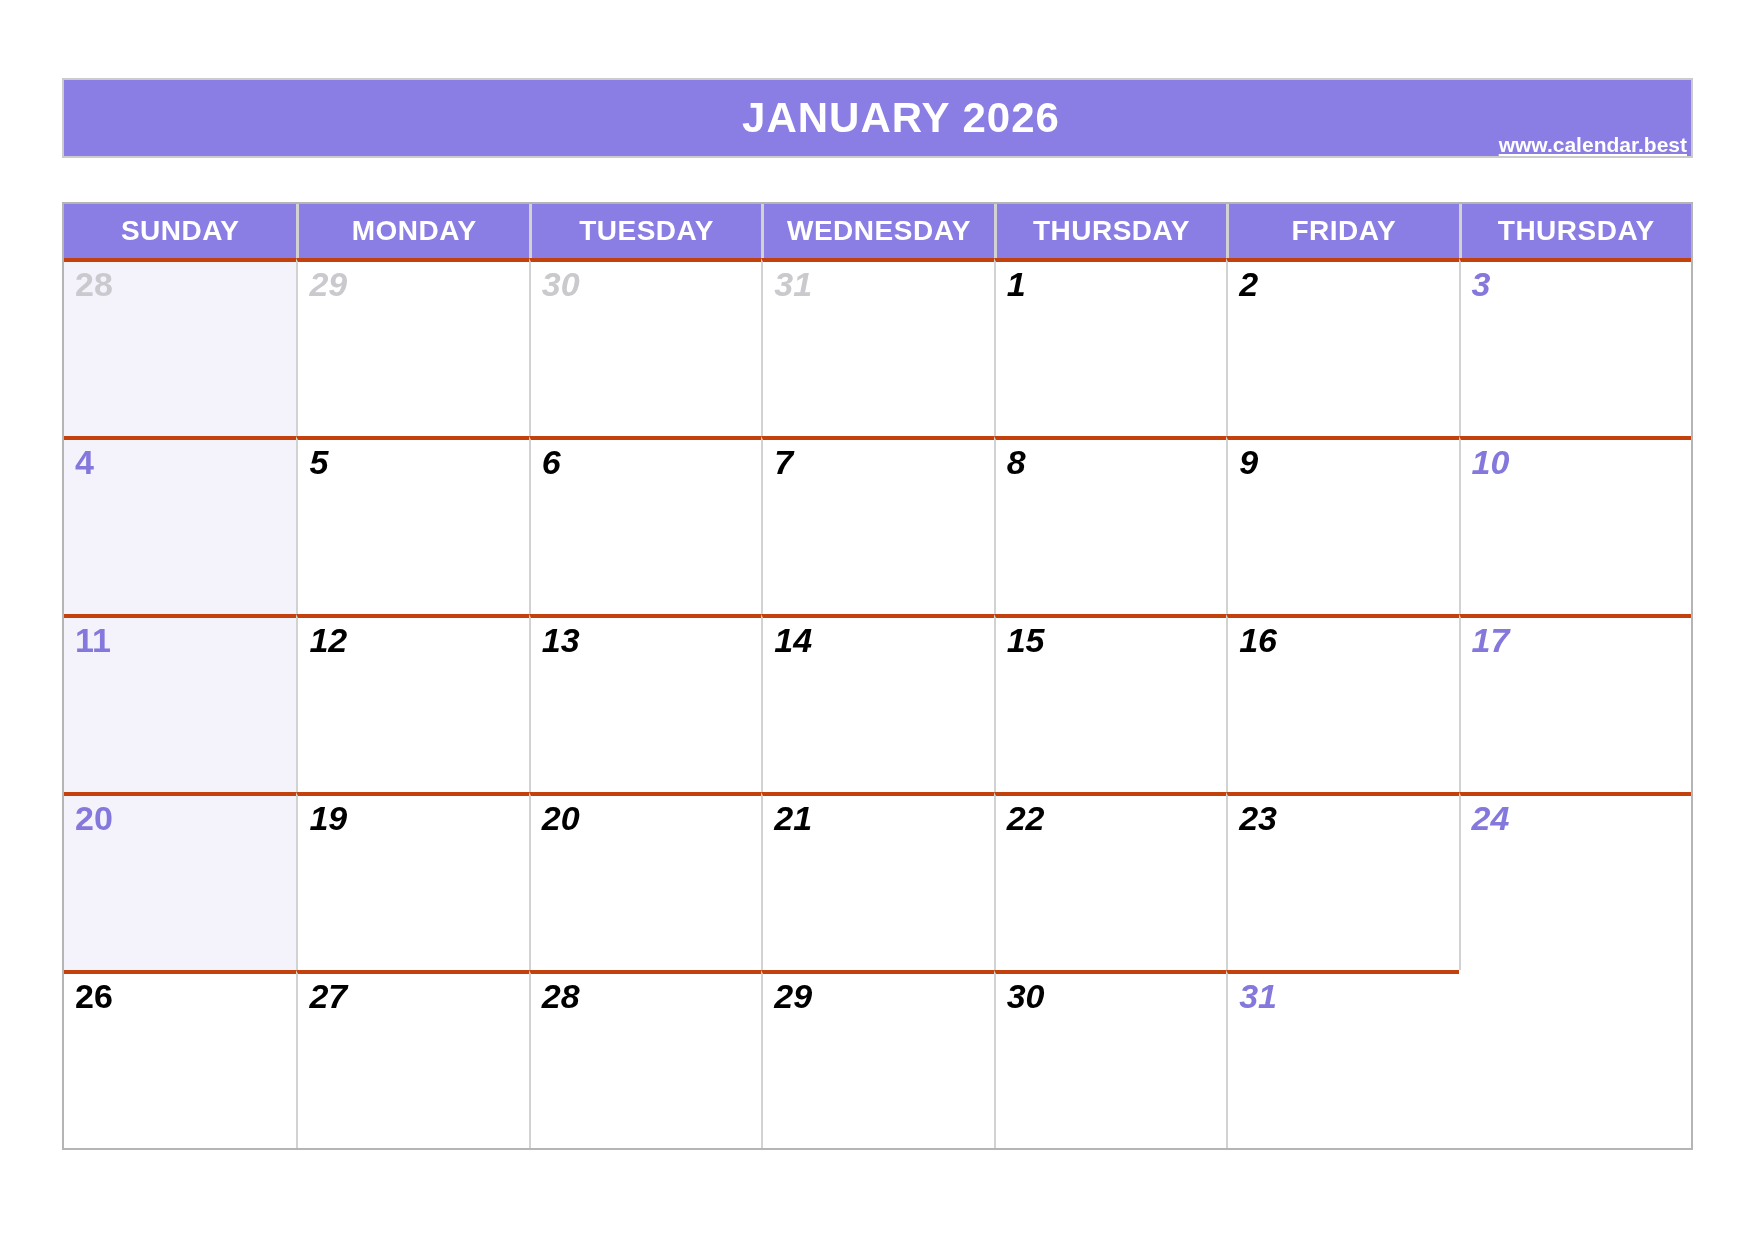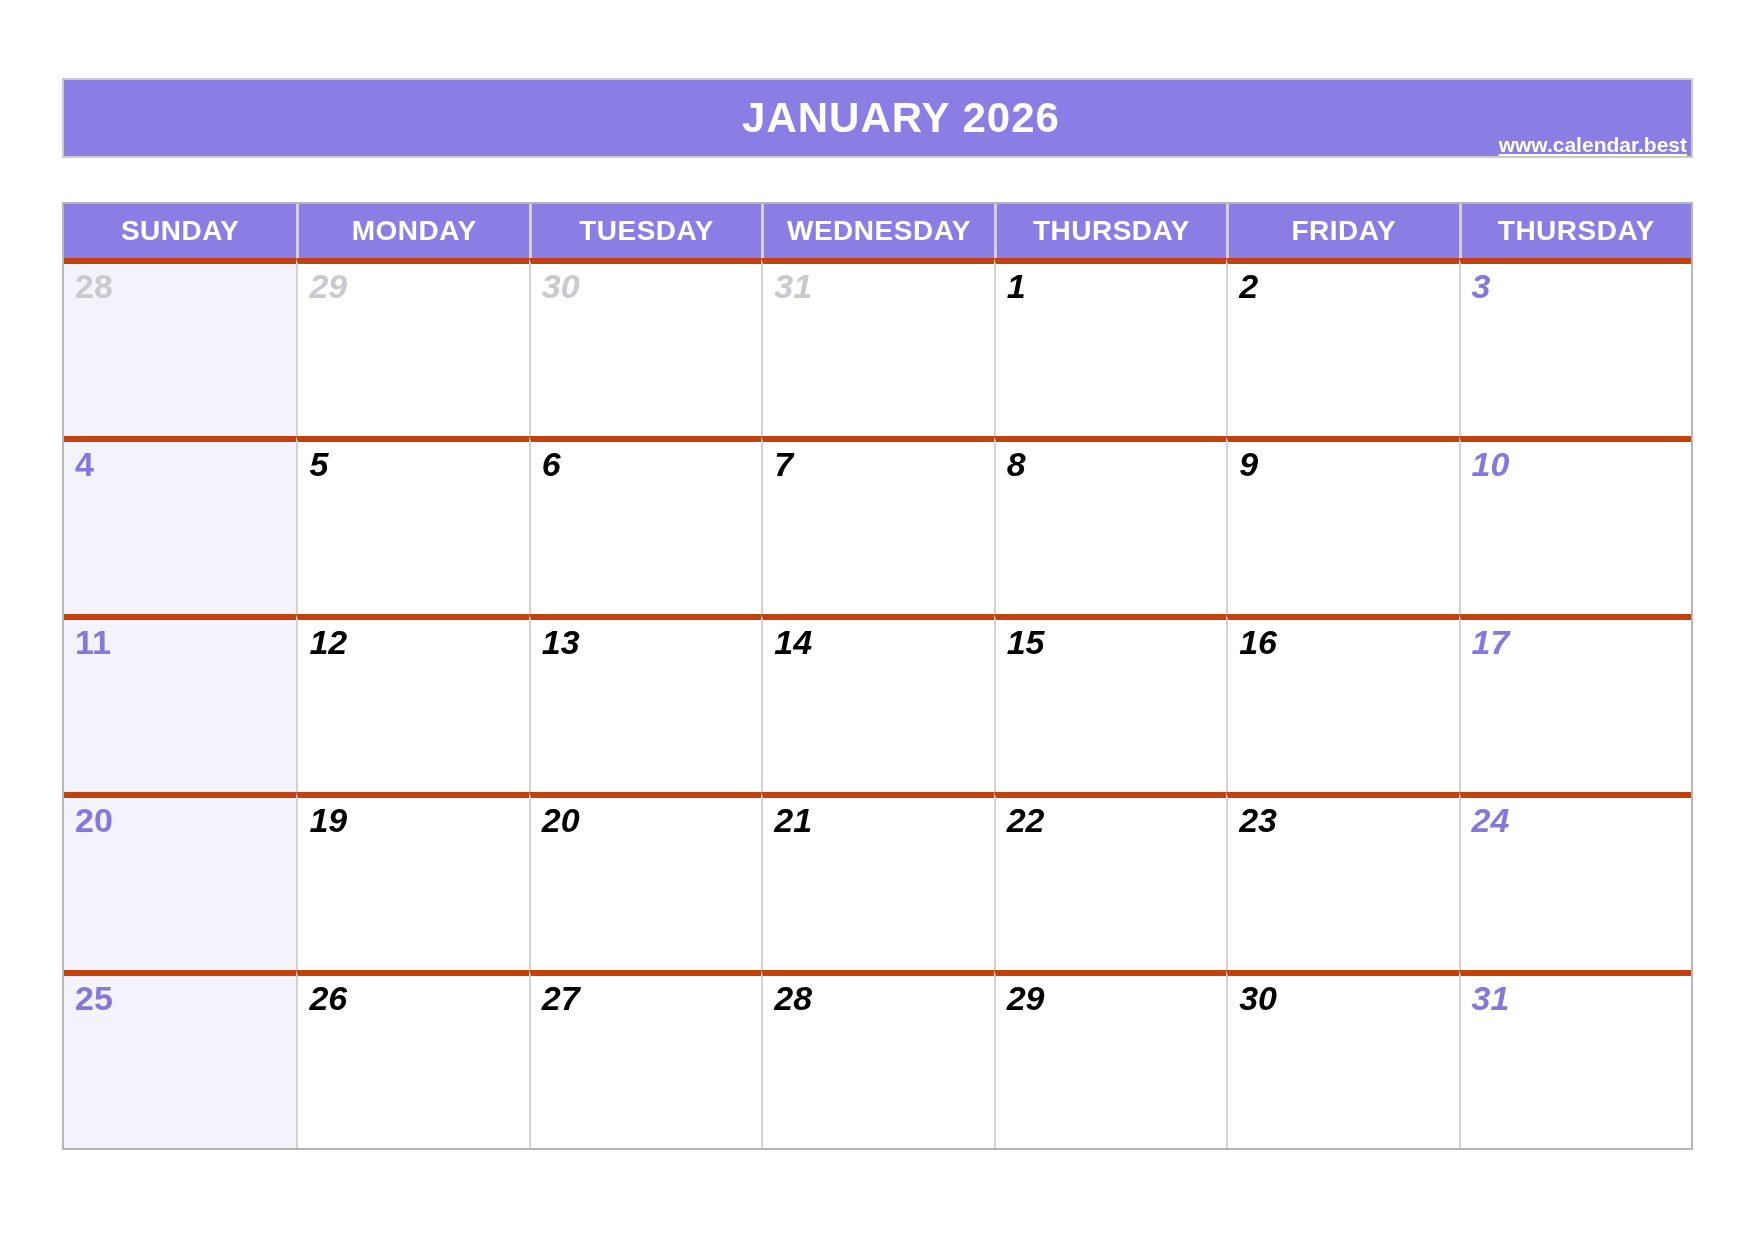--- a/index.html
+++ b/index.html
@@ -69,21 +69,21 @@
   }
   .hcell + .hcell { border-left: 3px solid #D2D2D2; }
 
   .grid {
     display: grid;
     grid-template-columns: repeat(7, 1fr);
     grid-auto-rows: 178px;
   }
   .cell {
     background: #ffffff;
-    border-top: 6px solid #c2410c;
+    border-top: 4px solid #c2410c;
     padding: 5px 0 0 11px;
   }
   .cell:not(:nth-child(7n+1)) { border-left: 2px solid #D2D2D2; font-style: italic; }
   .cell.sun { background: #F4F2FB; }
 
   .num {
     font-size: 34px;
     font-weight: bold;
     line-height: 1.05;
   }
@@ -131,21 +131,20 @@
       <div class="cell"><span class="num weekday">15</span></div>
       <div class="cell"><span class="num weekday">16</span></div>
       <div class="cell"><span class="num weekend">17</span></div>
       <div class="cell sun"><span class="num weekend">20</span></div>
       <div class="cell"><span class="num weekday">19</span></div>
       <div class="cell"><span class="num weekday">20</span></div>
       <div class="cell"><span class="num weekday">21</span></div>
       <div class="cell"><span class="num weekday">22</span></div>
       <div class="cell"><span class="num weekday">23</span></div>
       <div class="cell"><span class="num weekend">24</span></div>
-      <div class="cell sun"><span class="num weekend">25</span></div>
       <div class="cell"><span class="num weekday">26</span></div>
       <div class="cell"><span class="num weekday">27</span></div>
       <div class="cell"><span class="num weekday">28</span></div>
       <div class="cell"><span class="num weekday">29</span></div>
       <div class="cell"><span class="num weekday">30</span></div>
       <div class="cell"><span class="num weekend">31</span></div>
     </div>
 </div>
 
 </body></html>

